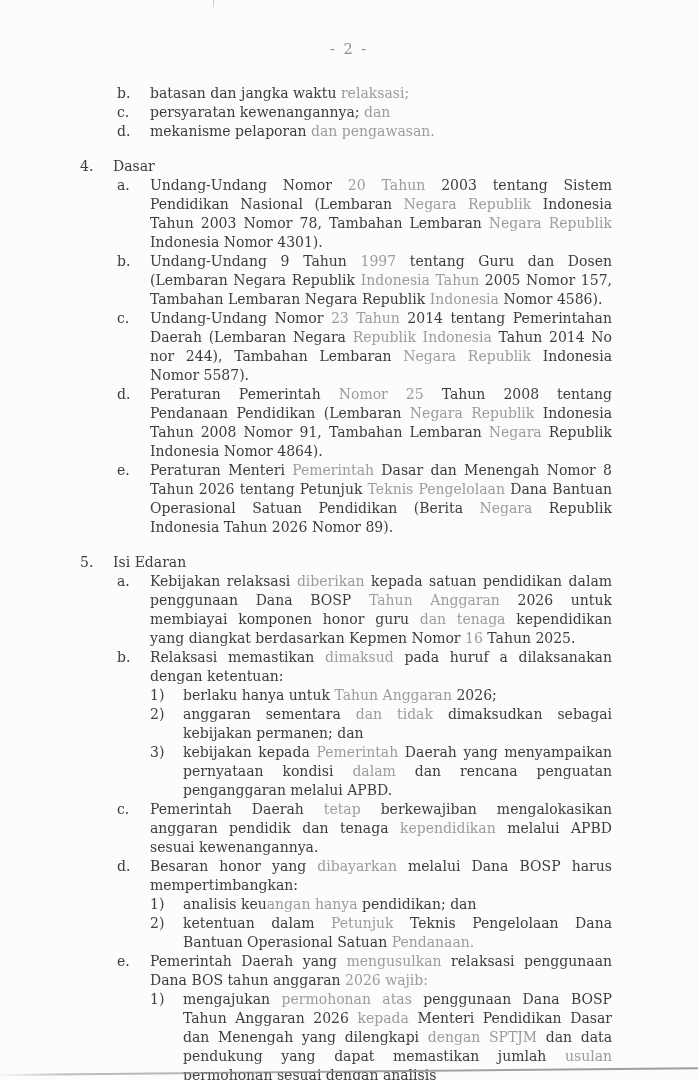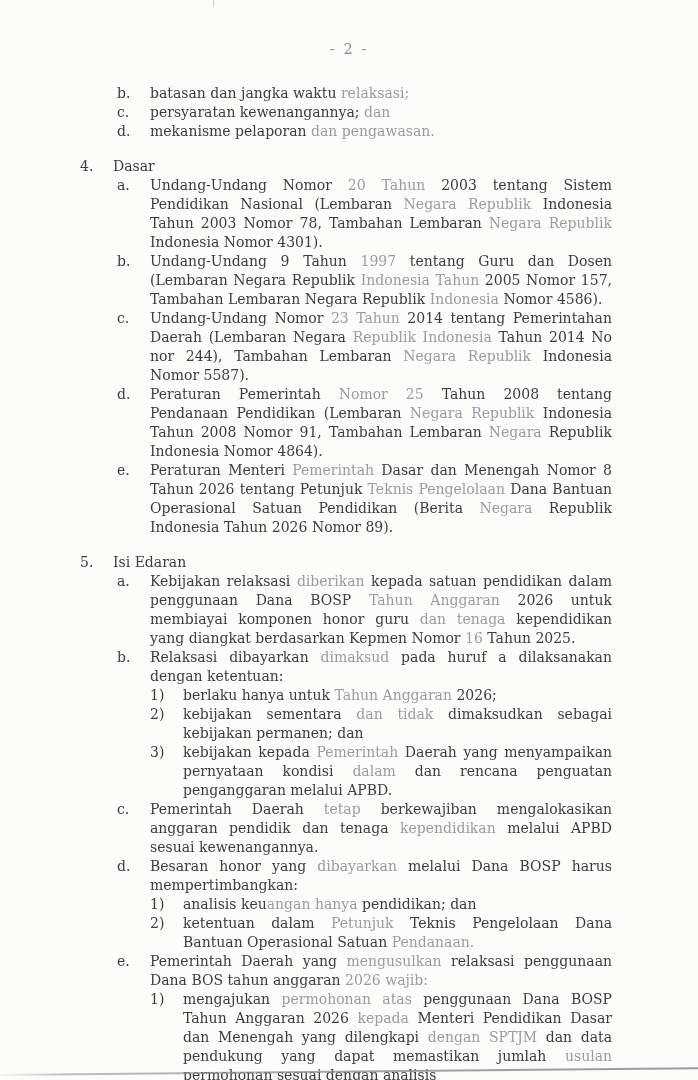--- a/index.html
+++ b/index.html
@@ -113,26 +113,26 @@
             <span class="sec-num">5.</span>
             <span>Isi Edaran</span>
           </div>
           <div class="sec-items">
             <div class="item">
               <div class="lbl">a.</div>
               <div class="txt"><span>Kebijakan relaksasi </span><span class="light">diberikan </span><span>kepada satuan pendidikan dalam penggunaan Dana BOSP </span><span class="light">Tahun Anggaran </span><span>2026 untuk membiayai komponen honor guru </span><span class="light">dan tenaga </span><span>kependidikan yang diangkat berdasarkan Kepmen Nomor </span><span class="light">16 </span><span>Tahun 2025.</span></div>
             </div>
             <div class="item">
               <div class="lbl">b.</div>
-              <div class="txt"><span>Relaksasi dibayarkan </span><span class="light">dimaksud </span><span>pada huruf a dilaksanakan dengan ketentuan:</span><div class="item sub">
+              <div class="txt"><span>Relaksasi memastikan </span><span class="light">dimaksud </span><span>pada huruf a dilaksanakan dengan ketentuan:</span><div class="item sub">
                   <div class="lbl">1)</div>
                   <div class="txt"><span>berlaku hanya untuk </span><span class="light">Tahun Anggaran </span><span>2026;</span></div>
                 </div><div class="item sub">
                   <div class="lbl">2)</div>
-                  <div class="txt"><span>kebijakan sementara </span><span class="light">dan tidak </span><span>dimaksudkan sebagai kebijakan permanen; dan</span></div>
+                  <div class="txt"><span>anggaran sementara </span><span class="light">dan tidak </span><span>dimaksudkan sebagai kebijakan permanen; dan</span></div>
                 </div><div class="item sub">
                   <div class="lbl">3)</div>
                   <div class="txt"><span>kebijakan kepada </span><span class="light">Pemerintah </span><span>Daerah yang menyampaikan pernyataan kondisi </span><span class="light">dalam </span><span>dan rencana penguatan penganggaran melalui APBD.</span></div>
                 </div></div>
             </div>
             <div class="item">
               <div class="lbl">c.</div>
               <div class="txt"><span>Pemerintah Daerah </span><span class="light">tetap </span><span>berkewajiban mengalokasikan anggaran pendidik dan tenaga </span><span class="light">kependidikan </span><span>melalui APBD sesuai kewenangannya.</span></div>
             </div>
             <div class="item">

